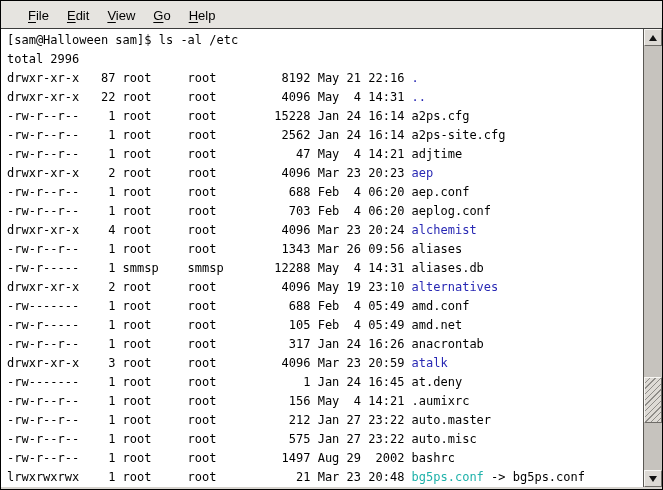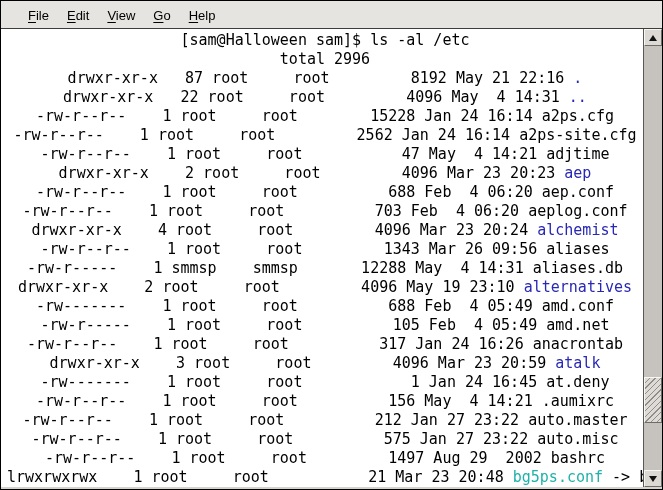--- a/index.html
+++ b/index.html
@@ -25,26 +25,25 @@
     cursor:default;
   }
   .menu-item u { text-decoration:underline; text-underline-offset:2px; }
   .content { flex:1 1 auto; display:flex; min-height:0; }
   .screen {
     flex:1 1 auto; min-width:0;
     background:#fff;
     overflow:hidden;
     padding:2px 0 0 6px;
     font-family:"DejaVu Sans Mono","Liberation Mono",monospace;
-    font-size:15px;
+    font-size:12px;
     line-height:19px;
     color:#000;
     white-space:pre;
     cursor:text;
-    text-align:center;
   }
   .term-line { height:19px; white-space:pre; }
   .scrollbar {
     flex:0 0 19px; width:19px;
     background:#c6c3be;
     border-left:1px solid #5a5853;
     display:flex; flex-direction:column;
   }
   .sb-btn {
     flex:0 0 17px; height:17px;

